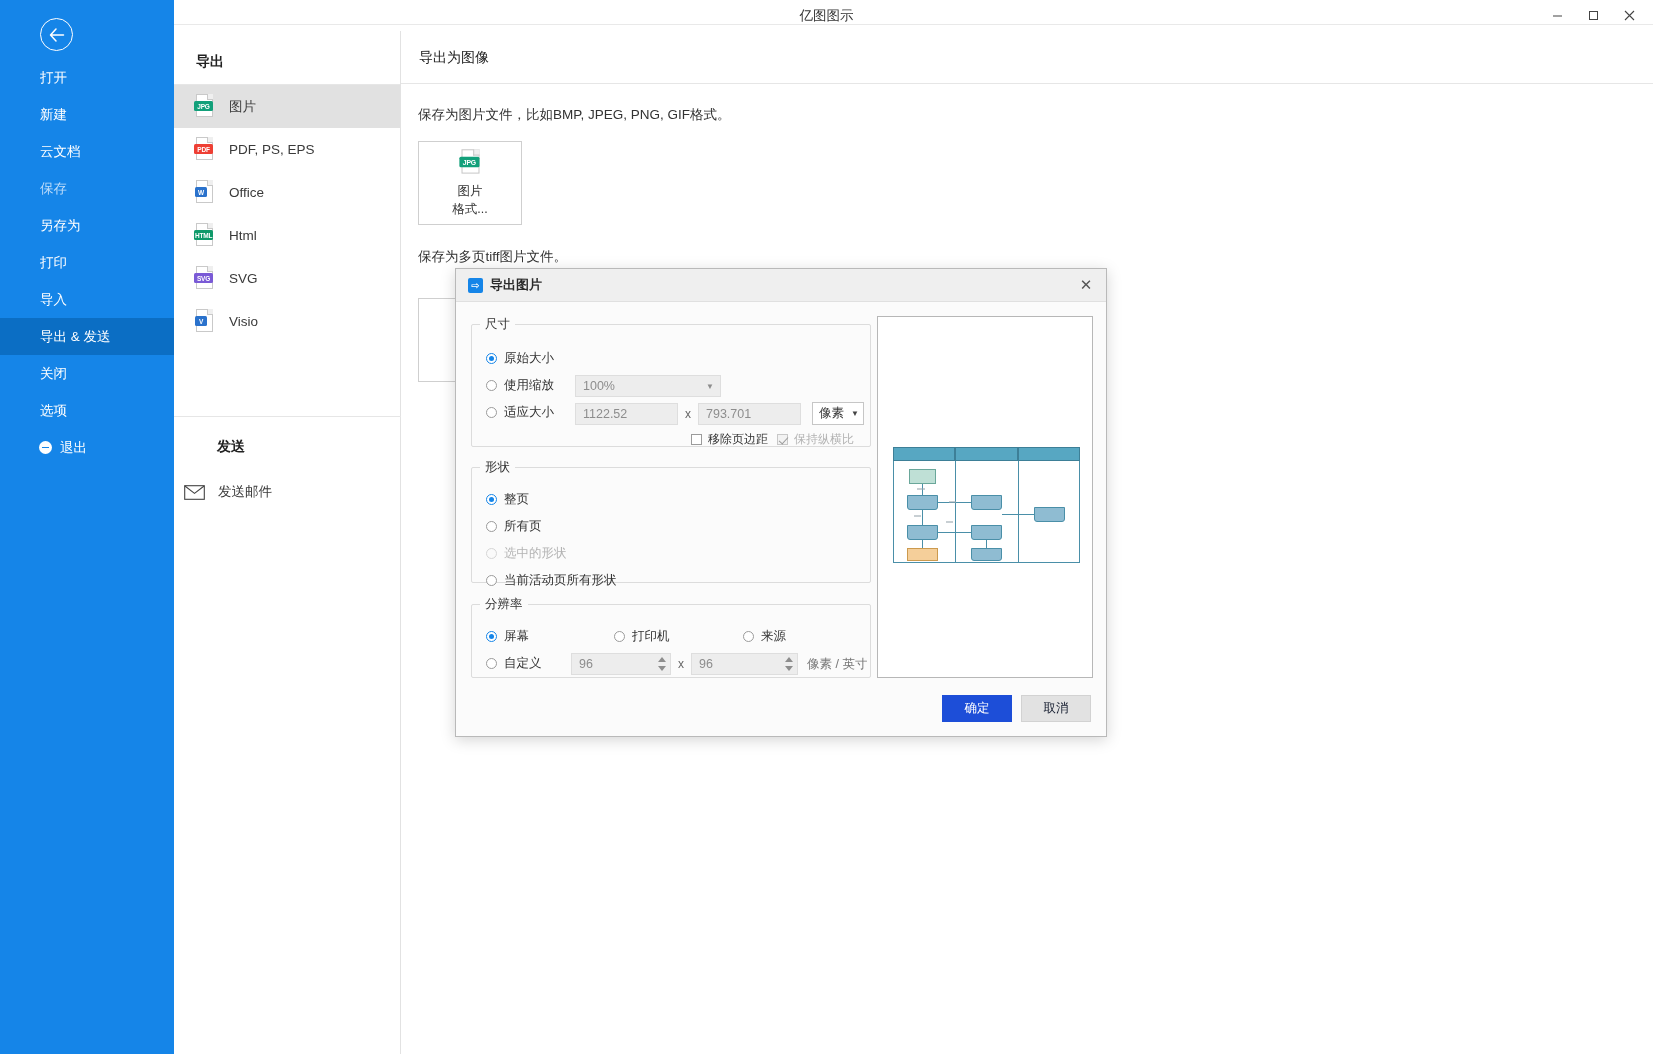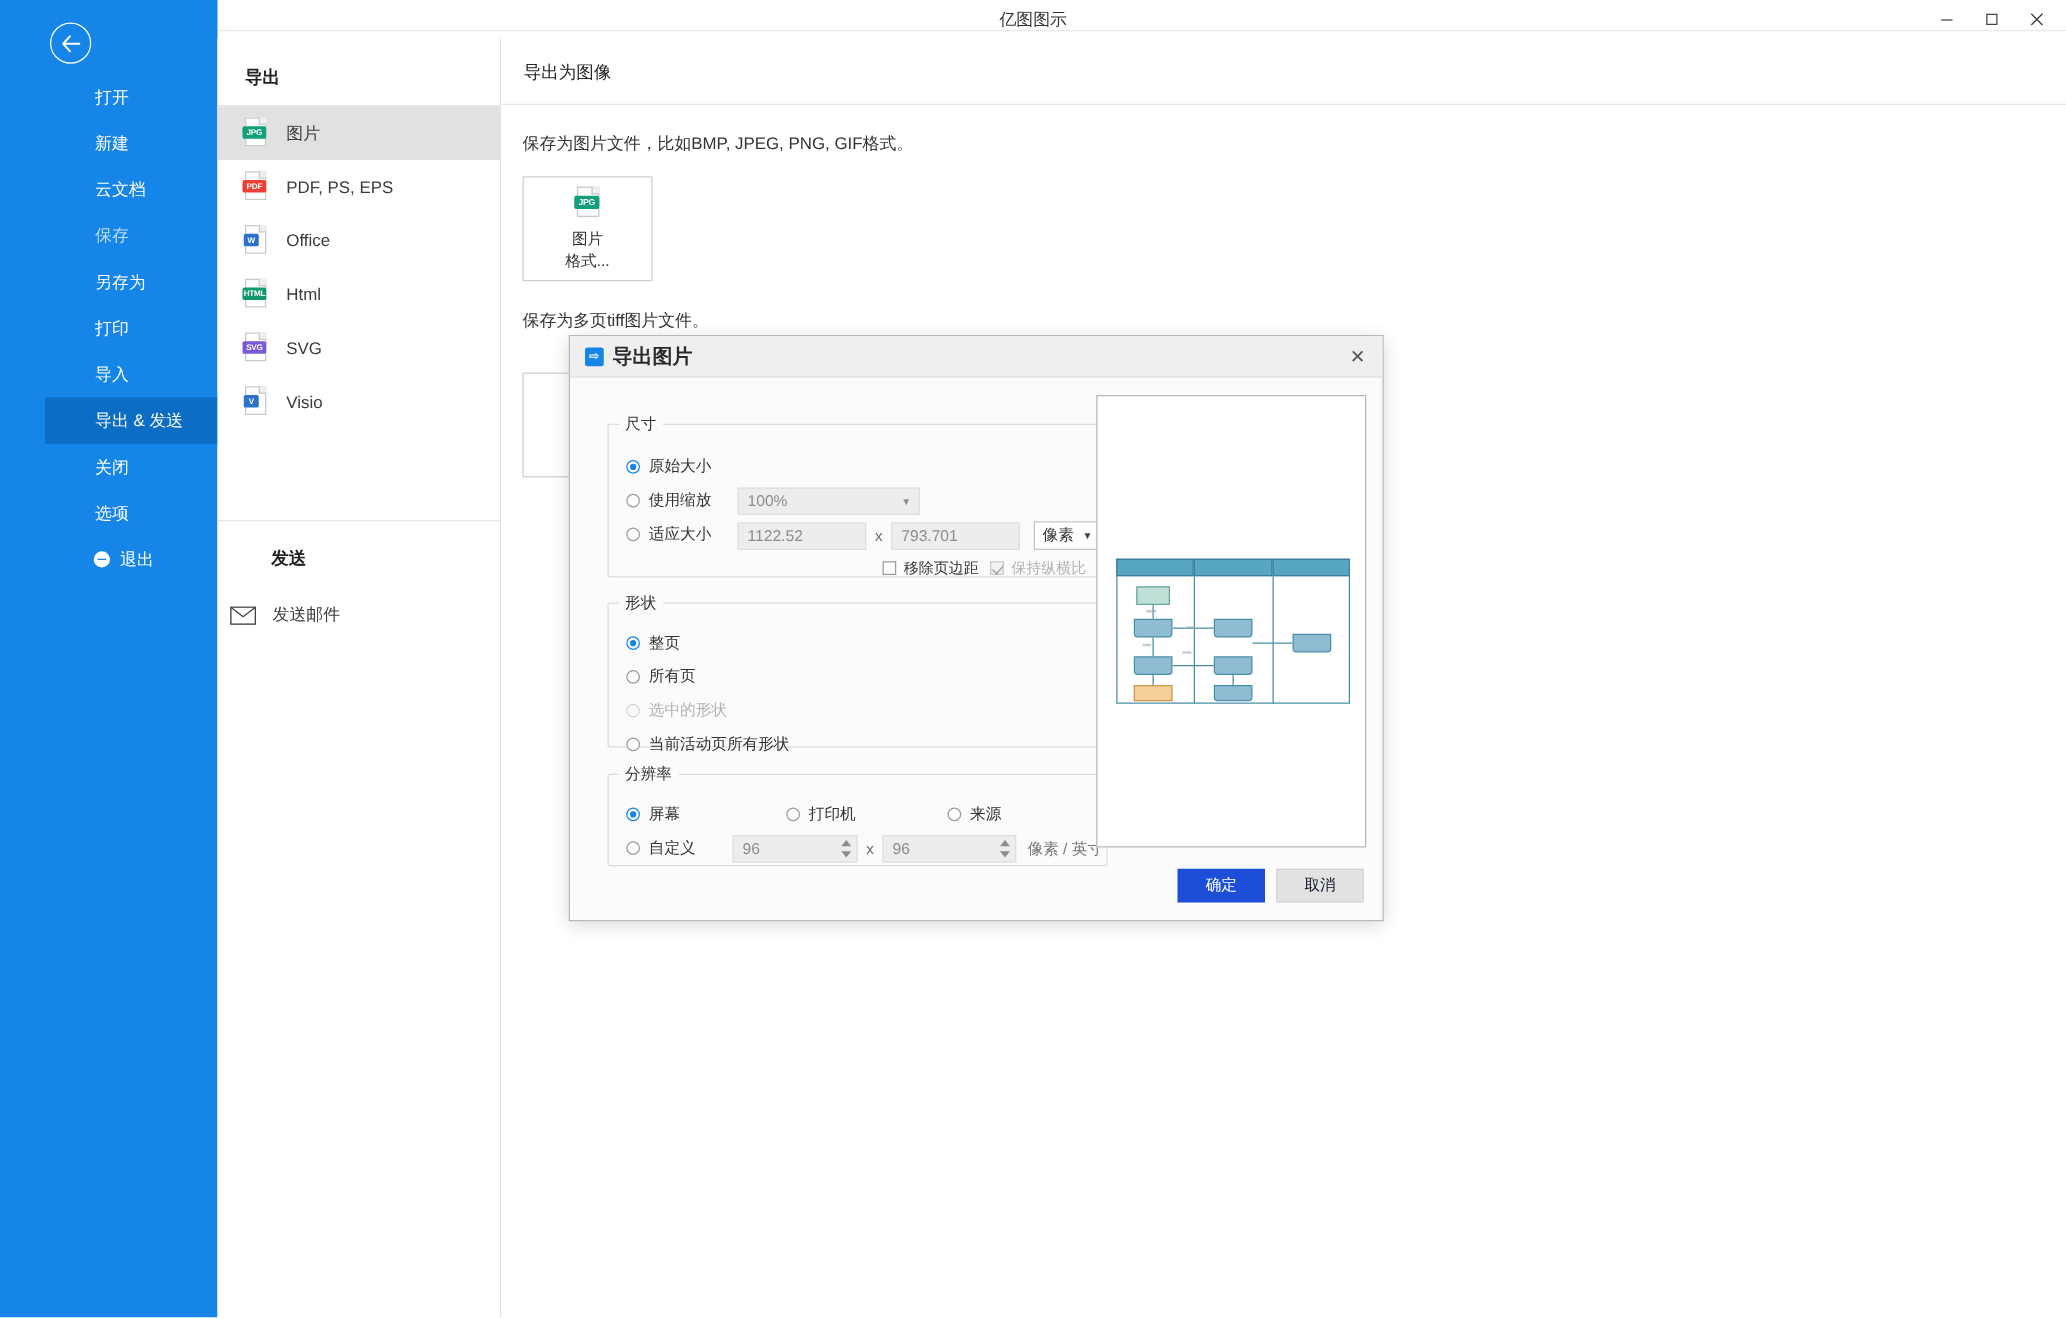--- a/index.html
+++ b/index.html
@@ -117,28 +117,28 @@
     box-shadow:0 3px 14px rgba(0,0,0,0.17);
   }
   #dlghdr{
     height:33px; background:#efefef; border-bottom:1px solid #e0e0e0;
     display:flex; align-items:center; padding:0 6px 0 12px;
   }
   #dlgicon{
     width:15px; height:15px; background:#1585e8; border-radius:2px; margin-right:7px;
     color:#fff; font-size:10px; font-weight:bold; display:flex; align-items:center; justify-content:center;
   }
-  #dlgtitle{ font-size:16px; font-weight:bold; color:#2a2a2a;text-align:right; }
+  #dlgtitle{ font-size:13px; font-weight:bold; color:#2a2a2a;text-align:right; }
   #dlgclose{
     margin-left:auto; width:28px; height:26px; display:flex; align-items:center;
     justify-content:center; color:#555; font-size:15px;
   }
 
   fieldset.grp{
-    position:absolute; border:1px solid #dcdcdc; border-radius:2px; margin:15px; padding:0;
+    position:absolute; border:1px solid #dcdcdc; border-radius:2px; margin:0; padding:0;
     background:transparent;
   }
   fieldset.grp > legend{
     font-size:12.5px; color:#333; padding:0 5px; margin-left:8px;
   }
   #g-size{ left:15px; top:47px; width:400px; height:131px; }
   #g-shape{ left:15px; top:190px; width:400px; height:124px; }
   #g-res{  left:15px; top:327px; width:400px; height:82px; }
 
   .row{ display:flex; align-items:center; }
@@ -254,21 +254,21 @@
   </div>
   <span id="vipcaret">▾</span>
 </div>
 
 <div id="sidebar">
   <div id="backbtn">
     <svg width="18" height="16" viewBox="0 0 18 16">
       <path d="M8 2 L2.5 8 L8 14 M2.8 8 L15.5 8" stroke="#fff" stroke-width="1.5" fill="none" stroke-linecap="round" stroke-linejoin="round"></path>
     </svg>
   </div>
-  <div style="position:absolute;left:0;top:59px;width:174px;padding-left:36px;">
+  <div style="position:absolute;left:0;top:59px;width:174px;">
     <div class="navitem">打开</div>
     <div class="navitem">新建</div>
     <div class="navitem">云文档</div>
     <div class="navitem dim">保存</div>
     <div class="navitem">另存为</div>
     <div class="navitem">打印</div>
     <div class="navitem">导入</div>
     <div class="navitem active">导出 &amp; 发送</div>
     <div class="navitem">关闭</div>
     <div class="navitem">选项</div>

